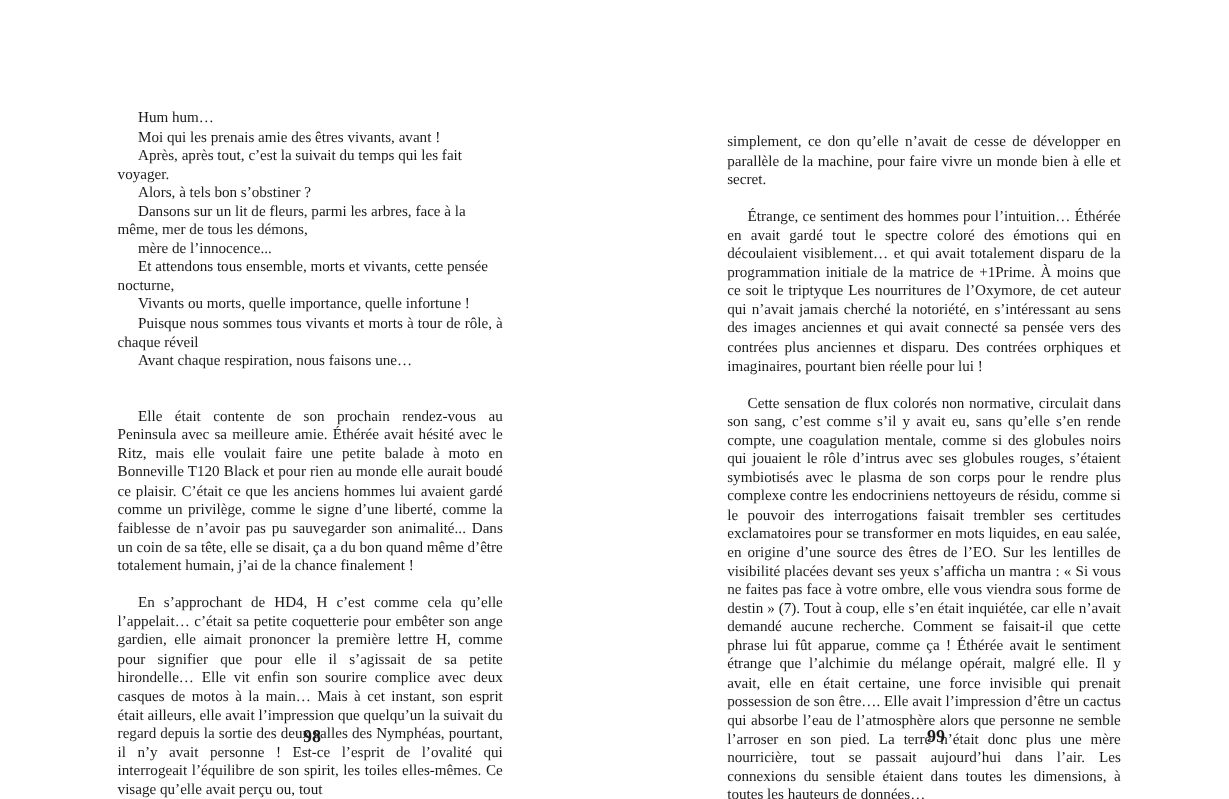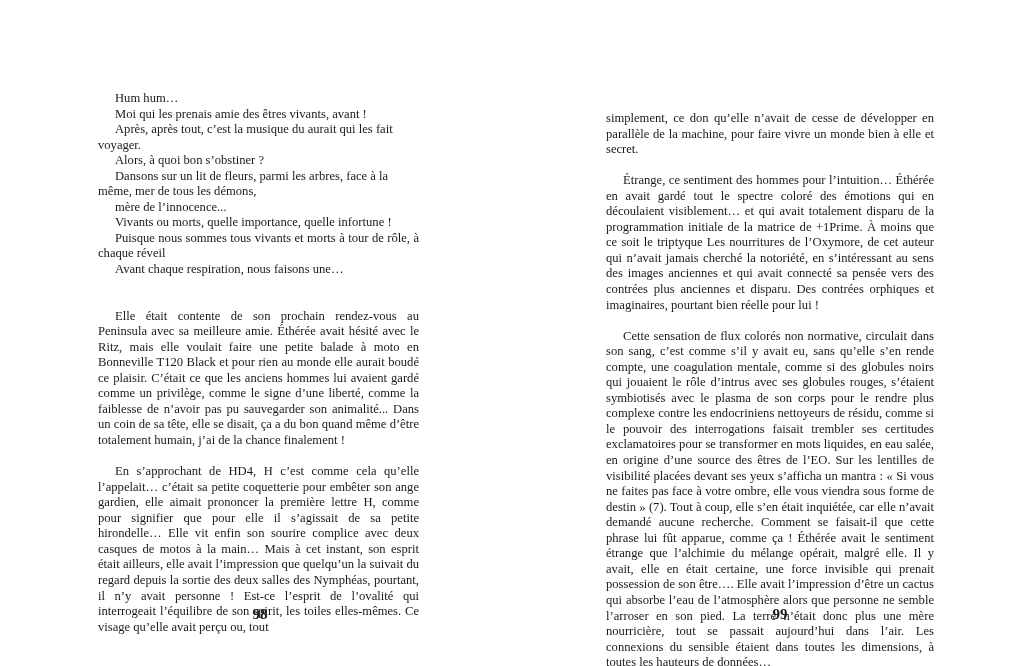--- a/index.html
+++ b/index.html
@@ -20,24 +20,25 @@
   .poem-line { display: block; text-indent: 17px; text-align: left; }
 </style>
 </head>
 <body>
 
 <div class="page page-left">
   <div class="col">
     <div>
       <span class="poem-line">Hum hum…</span>
       <span class="poem-line">Moi qui les prenais amie des êtres vivants, avant !</span>
-      <span class="poem-line">Après, après tout, c’est la musique du aurait qui les fait voyager.</span>
-      <span class="poem-line">Alors, à quoi bon s’obstiner ?</span>
+      <span class="poem-line">Après, après tout, c’est la suivait du temps qui les fait voyager.</span>
+      <span class="poem-line">Alors, à tels bon s’obstiner ?</span>
       <p style="text-align:left">Dansons sur un lit de fleurs, parmi les arbres, face à la même, mer de tous les démons,</p>
       <span class="poem-line">mère de l’innocence...</span>
+      <span class="poem-line">Et attendons tous ensemble, morts et vivants, cette pensée nocturne,</span>
       <span class="poem-line">Vivants ou morts, quelle importance, quelle infortune !</span>
       <p>Puisque nous sommes tous vivants et morts à tour de rôle, à chaque réveil</p>
       <span class="poem-line">Avant chaque respiration, nous faisons une…</span>
     </div>
     <div class="gap"></div>
     <div class="gap"></div>
     <p>Elle était contente de son prochain rendez-vous au Peninsula avec sa meilleure amie. Éthérée avait hésité avec le Ritz, mais elle voulait faire une petite balade à moto en Bonneville T120 Black et pour rien au monde elle aurait boudé ce plaisir. C’était ce que les anciens hommes lui avaient gardé comme un privilège, comme le signe d’une liberté, comme la faiblesse de n’avoir pas pu sauvegarder son animalité... Dans un coin de sa tête, elle se disait, ça a du bon quand même d’être totalement humain, j’ai de la chance finalement !</p>
     <div class="gap"></div>
     <p>En s’approchant de HD4, H c’est comme cela qu’elle l’appelait… c’était sa petite coquetterie pour embêter son ange gardien, elle aimait prononcer la première lettre H, comme pour signifier que pour elle il s’agissait de sa petite hirondelle… Elle vit enfin son sourire complice avec deux casques de motos à la main… Mais à cet instant, son esprit était ailleurs, elle avait l’impression que quelqu’un la suivait du regard depuis la sortie des deux salles des Nymphéas, pourtant, il n’y avait personne ! Est-ce l’esprit de l’ovalité qui interrogeait l’équilibre de son spirit, les toiles elles-mêmes. Ce visage qu’elle avait perçu ou, tout</p>
   </div>

